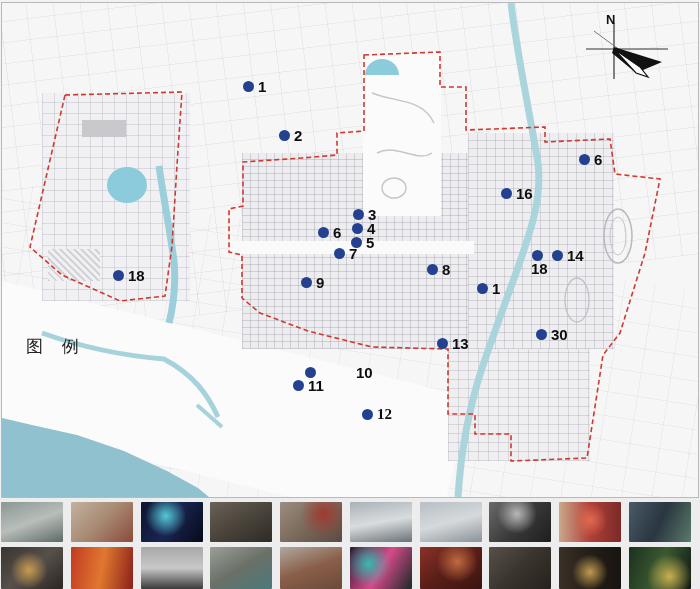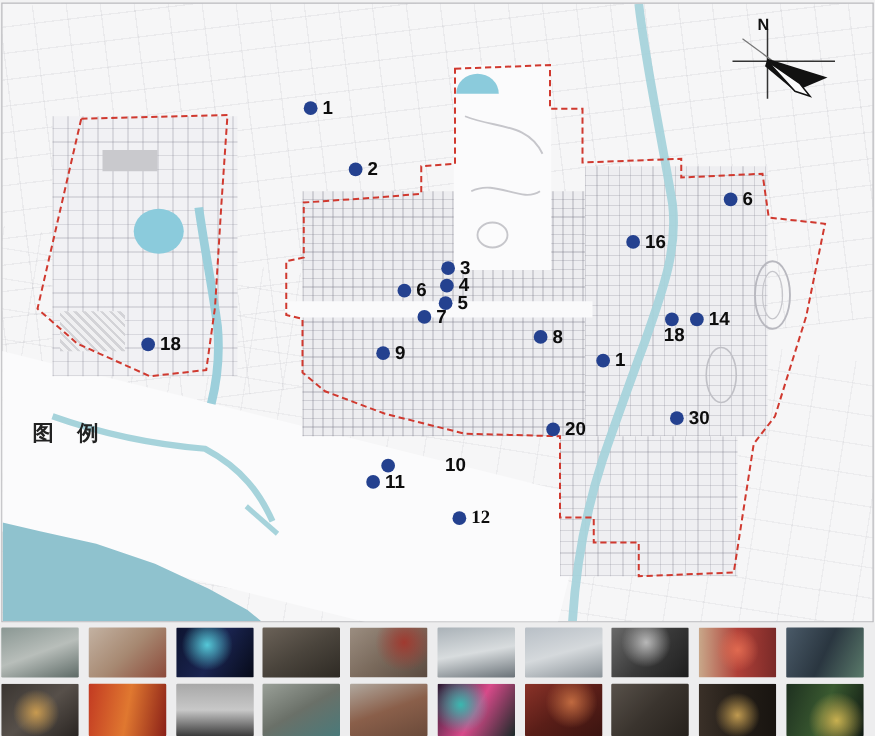--- a/index.html
+++ b/index.html
@@ -34,21 +34,21 @@
     transform:rotate(14deg);}
   .patch-gray{position:absolute;left:80px;top:117px;width:44px;height:17px;background:#c9c9cd;}
   .patch-hatch{position:absolute;left:46px;top:246px;width:52px;height:32px;
     background:repeating-linear-gradient(45deg,#d3d3d7 0 2px,#f0f0f2 2px 5px);}
   svg.overlay{position:absolute;left:0;top:0;}
 
   
   .marker{position:absolute;display:flex;align-items:center;pointer-events:none;}
   .marker .dot{width:11px;height:11px;border-radius:50%;flex:none;}
   .marker .lbl{margin-left:4px;font-size:15px;font-weight:bold;color:#0d0d0d;line-height:1;}
-  .legend{position:absolute;left:24px;top:332px;font-size:17px;font-weight:bold;color:#222;
+  .legend{position:absolute;left:24px;top:332px;font-size:17px;font-weight:normal;color:#222;
     letter-spacing:7px;}
   .compass-n{position:absolute;left:604px;top:9px;font-size:13px;font-weight:bold;color:#111;}
 
   
   .thumbs{position:absolute;left:0;top:498px;width:700px;height:91px;background:#ededee;}
   .thumb-row{position:absolute;left:1px;width:690px;display:flex;justify-content:space-between;}
   .thumb-row.r1{top:4px;}
   .thumb-row.r2{top:49px;}
   .thumb{width:62px;border-radius:1px;flex:none;}
   .thumb-row.r1 .thumb{height:40px;}
@@ -153,21 +153,21 @@
         <div class="marker" style="left: 291px; top: 375px;">
           <span class="dot" style="background: rgb(36, 65, 143);"></span>
           <span class="lbl">11</span>
         </div>
         <div class="marker" style="left: 360px; top: 404px; font-family: Liberation Serif, serif;">
           <span class="dot" style="background: rgb(36, 65, 143);"></span>
           <span class="lbl">12</span>
         </div>
         <div class="marker" style="left: 435px; top: 333px;">
           <span class="dot" style="background: rgb(36, 65, 143);"></span>
-          <span class="lbl">20</span>
+          <span class="lbl">13</span>
         </div>
         <div class="marker" style="left: 550px; top: 245px;">
           <span class="dot" style="background: rgb(36, 65, 143);"></span>
           <span class="lbl">14</span>
         </div>
         <div class="marker" style="left: 475px; top: 278px;">
           <span class="dot" style="background: rgb(36, 65, 143);"></span>
           <span class="lbl">1</span>
         </div>
         <div class="marker" style="left: 499px; top: 183px;">

